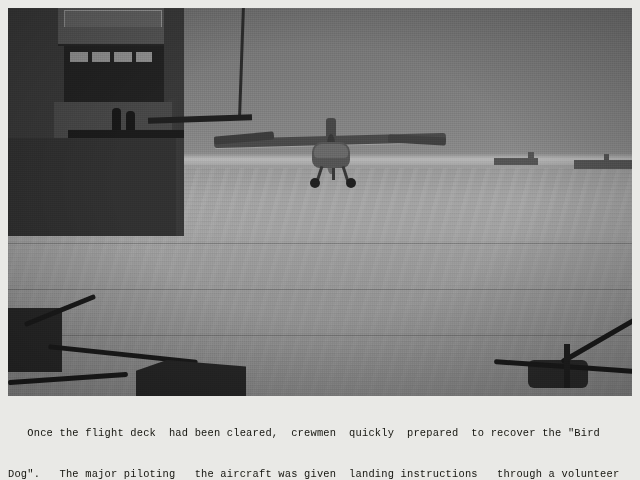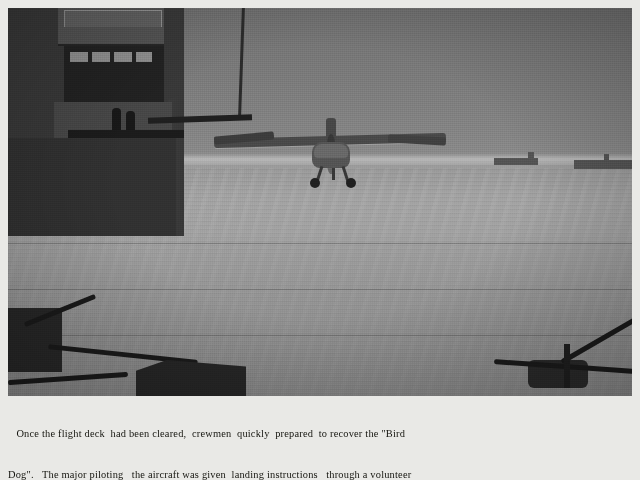--- a/index.html
+++ b/index.html
@@ -330,21 +330,21 @@
   }
 
   
   .caption {
     position: absolute;
     left: 8px;
     top: 400px;
     width: 624px;
     height: 72px;
     color: #15150f;
-    font-family: Liberation Serif, serif;
+    font-family: Liberation Mono, monospace;
     font-size: 10.4px;
     line-height: 13.6px;
     letter-spacing: .2px;
     white-space: pre-wrap;
     text-align: left;
   }
   .caption-line {
     display: block;
     white-space: pre;
   }

